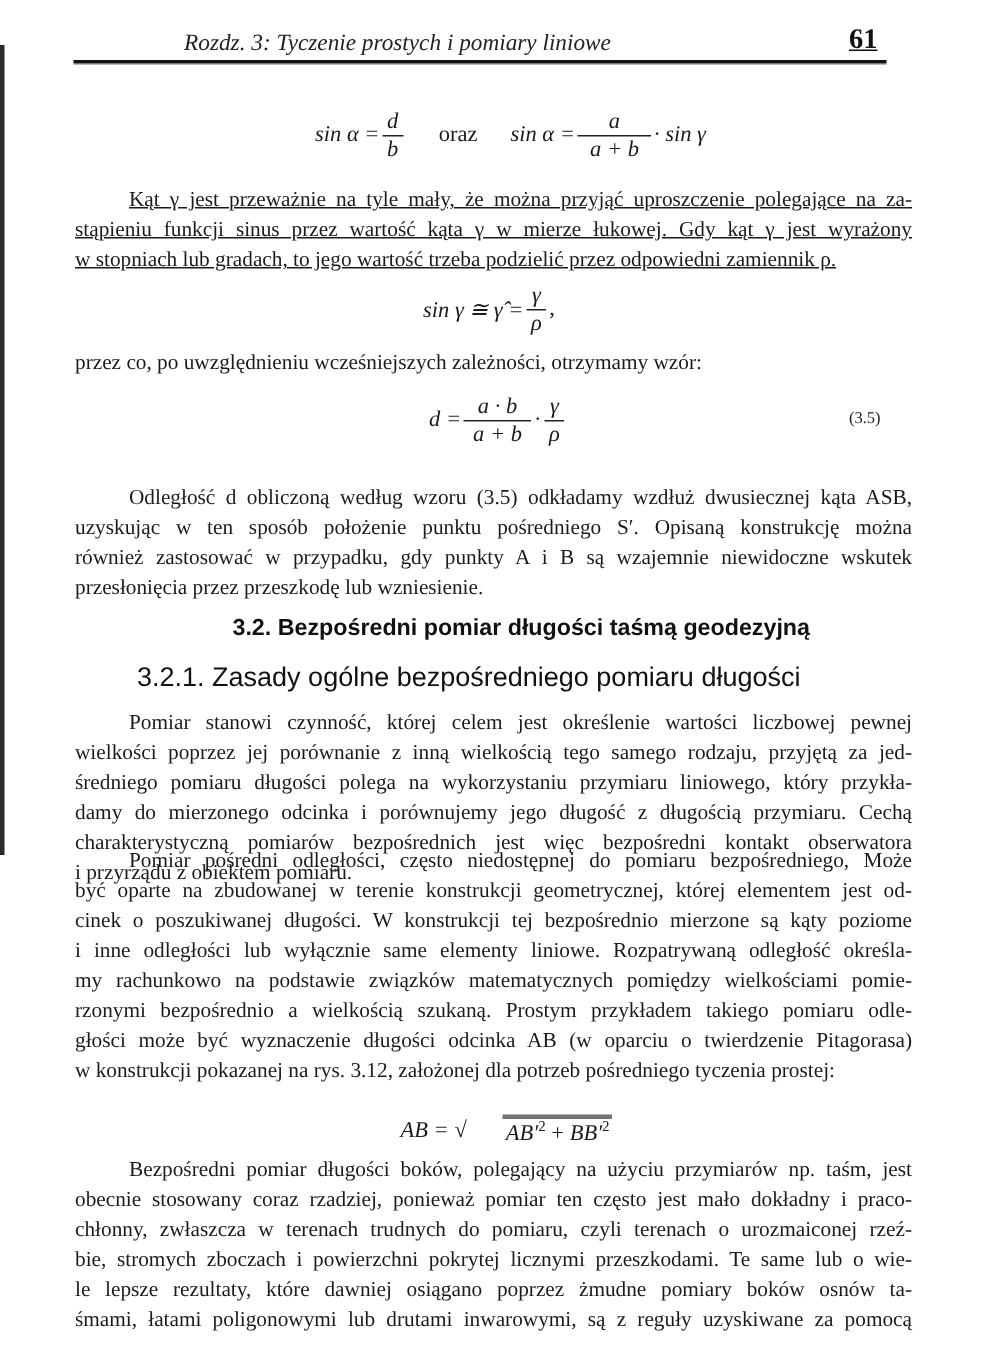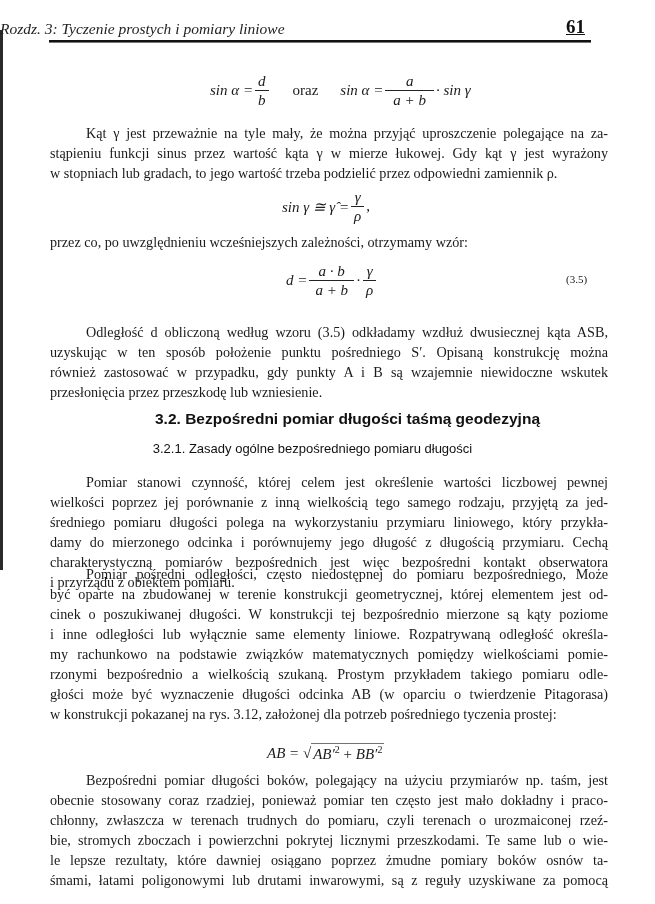--- a/index.html
+++ b/index.html
@@ -1,19 +1,19 @@
 <!DOCTYPE html>
 <html><head>
 <meta charset="utf-8">
 <style>
   html, body { margin:0; padding:0; }
   body { width:655px; height:904px; background:#ffffff; position:relative; overflow:hidden;
          font-family:"Liberation Serif", "DejaVu Serif", serif; color:#1a1a1a; }
   .scanbar { position:absolute; left:0; top:30px; width:3px; height:540px; background:#2a2a2a; }
-  .header-title { position:absolute; left:0; width:530px; top:20px; text-align:left;
+  .header-title { position:absolute; left:0; width:530px; top:20px; text-align:center;
                   font-style:italic; font-size:15.5px; color:#222; }
   .page-number { position:absolute; left:566px; top:16px; font-weight:bold; font-size:19px; color:#111;text-decoration:underline; }
   .header-rule { position:absolute; left:49px; top:40px; width:542px; height:0;
                  border-top:2px solid #111; border-bottom:1px solid #777; }
 
   .para { position:absolute; left:50px; width:558px; font-size:14.2px; line-height:20px;
           text-align:justify; text-align-last:left; }
   .para .line { display:block; height:20px; white-space:nowrap; text-align:justify; text-align-last:justify; }
   .para .line.last { text-align-last:left; }
   .indent { text-indent:36px; }
@@ -22,23 +22,23 @@
   .frac { display:inline-flex; flex-direction:column; align-items:center; vertical-align:middle; margin:0 2px; }
   .frac .num { padding:0 3px; line-height:18px; font-style:italic; }
   .frac .den { padding:0 3px; line-height:18px; font-style:italic; border-top:1px solid #222; }
   .it { font-style:italic; }
   .sp { display:inline-block; width:22px; }
   .eqno { position:absolute; left:566px; font-size:11px; }
 
   .h2 { position:absolute; left:0; width:655px; text-align:center; top:410px;
         font-family:"Liberation Sans", "DejaVu Sans", sans-serif; font-weight:bold; font-size:15.5px; color:#111;margin-left:20px; }
   .h3 { position:absolute; left:0; width:625px; text-align:center; top:441px;
-        font-family:"Liberation Sans", "DejaVu Sans", sans-serif; font-size:13px; color:#111; }
+        font-family:"Liberation Sans", "DejaVu Sans", sans-serif; font-size:18px; color:#111; }
   .sqrt { display:inline-flex; align-items:flex-start; }
-  .sqrt .rad { border-top:1px solid #737373; padding:0 2px; font-style:italic; }
+  .sqrt .rad { border-top:3px solid #737373; padding:0 2px; font-style:italic;margin-left:24px; }
   sup { font-size:10px; font-style:normal; }
 </style>
 </head>
 <body>
 
 <div class="scanbar"></div>
 
 <div class="header-title">Rozdz. 3: Tyczenie prostych i pomiary liniowe</div>
 <div class="page-number">61</div>
 <div class="header-rule"></div>
@@ -53,21 +53,21 @@
   <span>oraz</span>
   <span class="sp"></span>
   <span class="it">sin α =</span>
   <span class="frac">
     <span class="num">a</span>
     <span class="den" style="padding:0 8px;">a + b</span>
   </span>
   <span class="it">· sin γ</span>
 </div>
 
-<div class="para" style="top:123px;">
+<div class="para" style="top:123px;text-decoration:underline;">
   <span class="line indent">Kąt γ jest przeważnie na tyle mały, że można przyjąć uproszczenie polegające na za-</span>
   <span class="line">stąpieniu funkcji sinus przez wartość kąta γ w mierze łukowej. Gdy kąt γ jest wyrażony</span>
   <span class="line last">w stopniach lub gradach, to jego wartość trzeba podzielić przez odpowiedni zamiennik ρ.</span>
 </div>
 
 <div class="eq" style="left:282px; top:188px;">
   <span class="it">sin γ ≅ γ̂ =</span>
   <span class="frac">
     <span class="num">γ</span>
     <span class="den">ρ</span>

